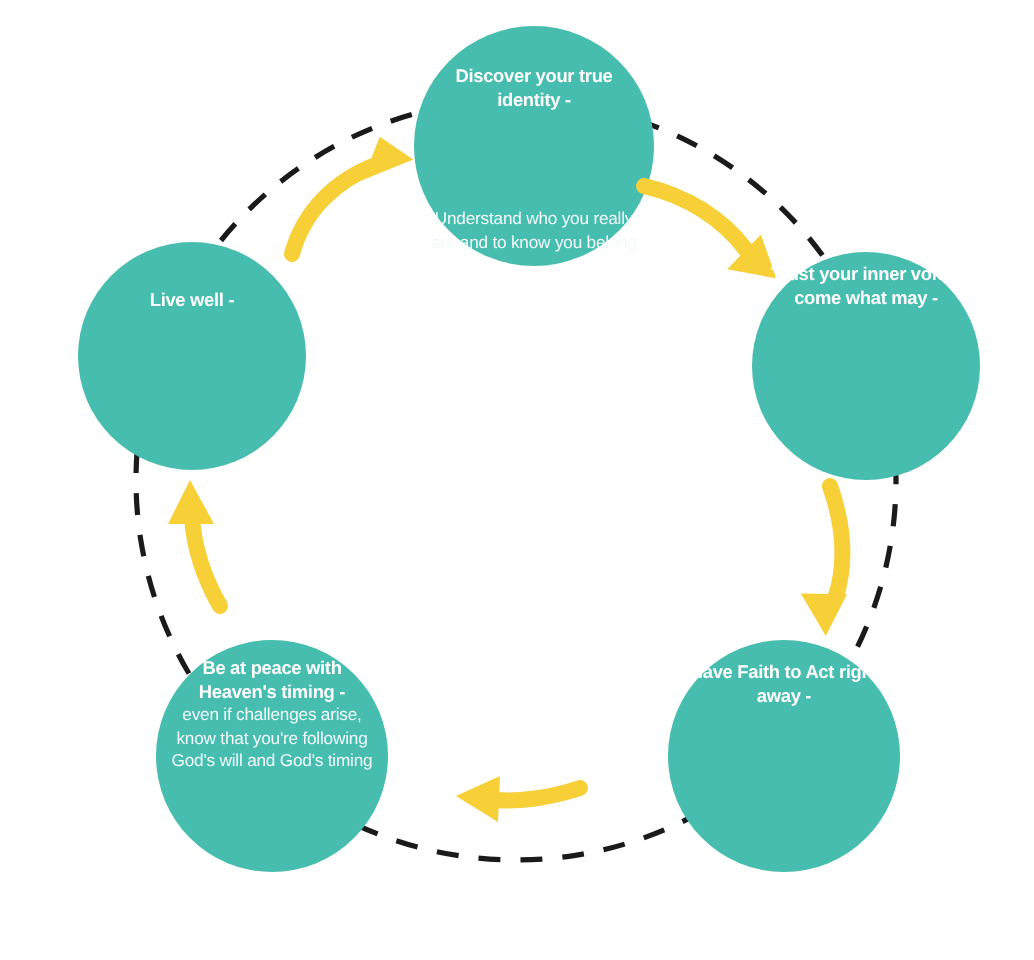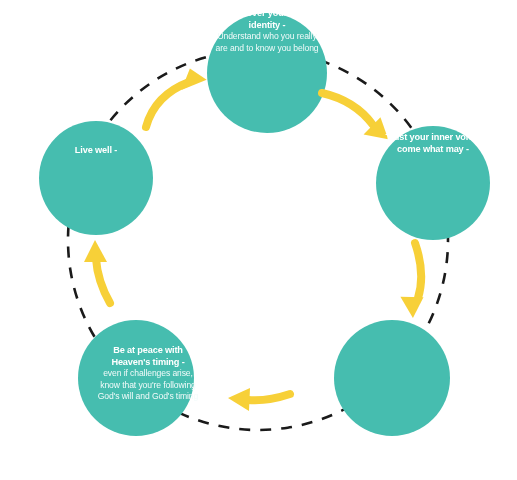--- a/index.html
+++ b/index.html
@@ -88,33 +88,34 @@
       <path d="M290,394 C275,399 259,401 248,400" fill="none" stroke="#f7d038" stroke-width="8" stroke-linecap="round"></path>
       <path d="M228,398 L250,388 L249,411 Z" fill="#f7d038"></path>
     </g>
 
     <g>
       <path d="M110,303 C102,289 97,273 96,259" fill="none" stroke="#f7d038" stroke-width="8" stroke-linecap="round"></path>
       <path d="M95,240 L107,262 L84,262 Z" fill="#f7d038"></path>
     </g>
   </svg>
 
-  <div class="node-label" style="left:213px; top:8px; width:108px;">
+  <div class="node-label" style="left:213px; top:33px; width:108px;gap:48px;">
     <span class="node-title">Discover your true identity -</span>
     <span class="node-body">Understand who you really are and to know you belong</span>
   </div>
 
   <div class="node-label" style="left:381px; top:132px; width:104px;">
     <span class="node-title">Trust your inner voice, come what may -</span>
   </div>
 
   <div class="node-label" style="left:341px; top:331px; width:102px;">
+    <span class="node-title">Have Faith to Act right away -</span>
   </div>
 
-  <div class="node-label" style="left:84px; top:345px; width:104px;margin-left:12px;">
+  <div class="node-label" style="left:84px; top:329px; width:104px;">
     <span class="node-title">Be at peace with Heaven's timing -</span>
     <span class="node-body">even if challenges arise, know that you're following God's will and God's timing</span>
   </div>
 
   <div class="node-label" style="left:44px; top:145px; width:104px;">
     <span class="node-title">Live well -</span>
   </div>
 
 </div>
 

